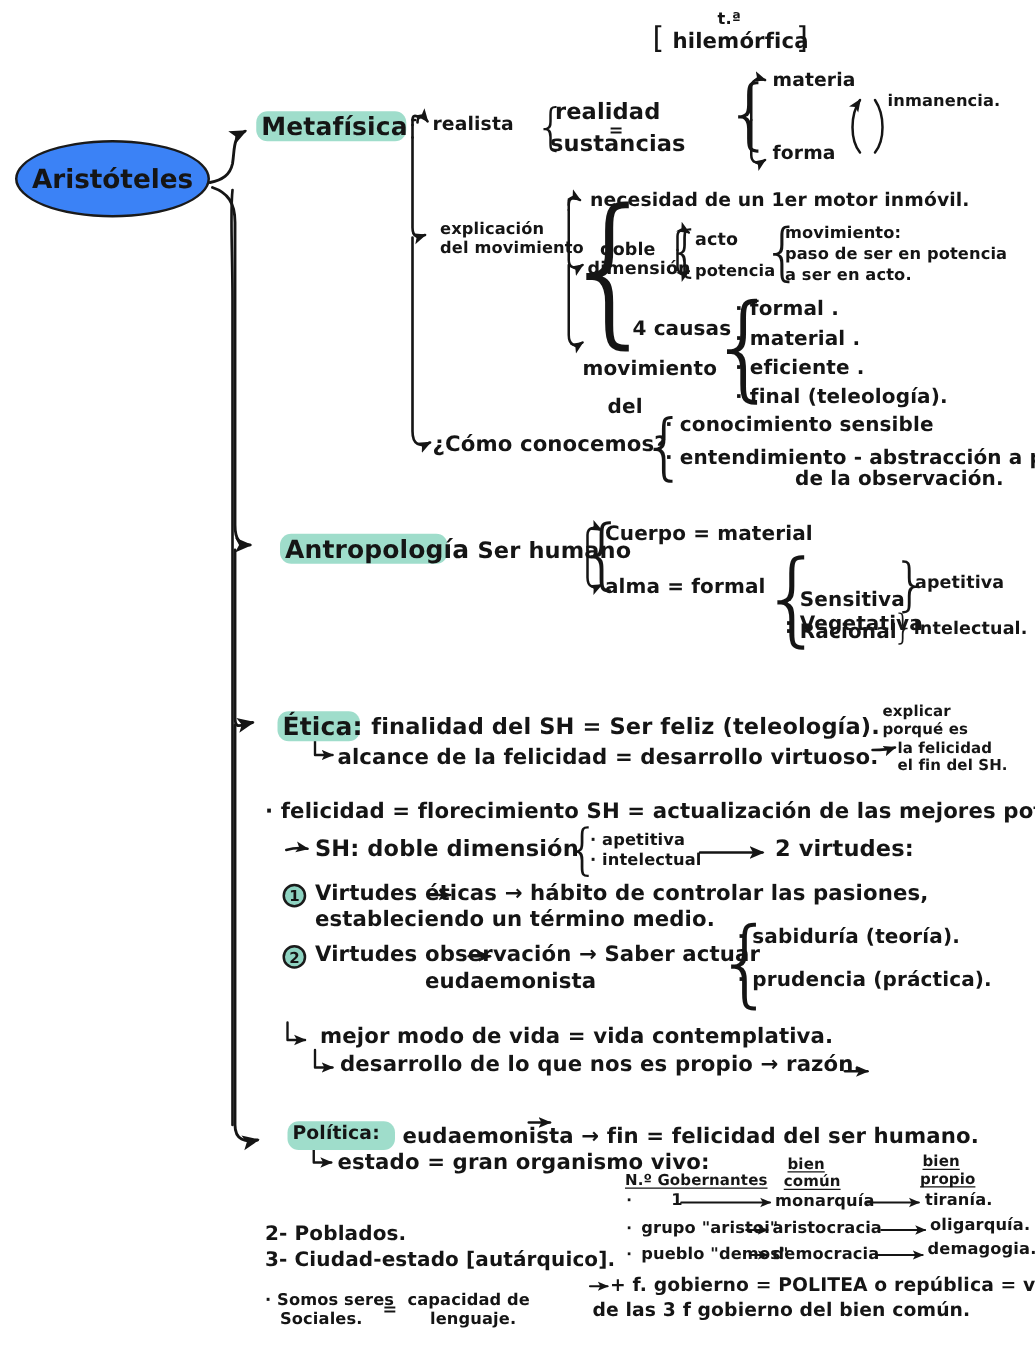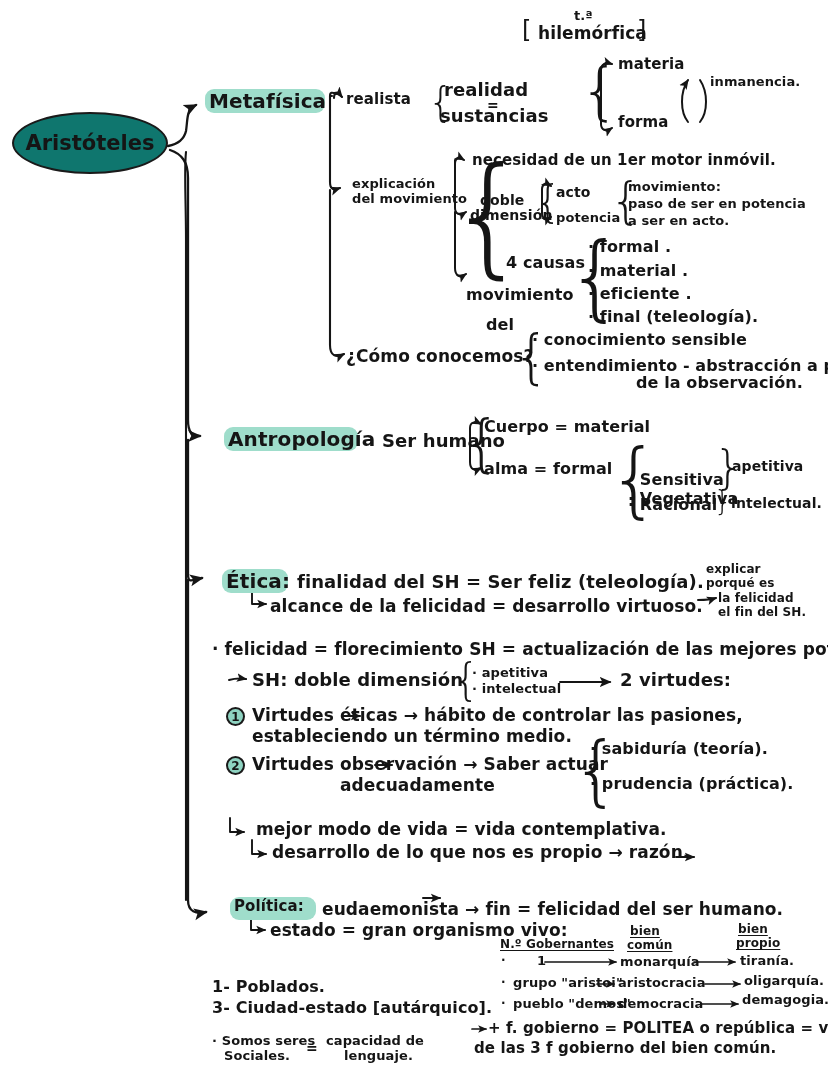--- a/index.html
+++ b/index.html
@@ -42,21 +42,21 @@
   .sz18 { font-size: 18px; }
   .sz17 { font-size: 17px; }
   .sz16 { font-size: 16px; }
   .sz15 { font-size: 15px; }
   .sz14 { font-size: 14px; }
   .sz13 { font-size: 13px; }
   .sz12 { font-size: 12px; }
   .under { text-decoration: underline; text-underline-offset: 2px; }
   .ellipse {
     position: absolute;
-    background: #0f766e;
+    background: #3b82f6;
     border: 2.5px solid #1a1a1a;
     border-radius: 50%;
     display: flex; align-items: center; justify-content: center;
     z-index: 2;
   }
   .ellipse span {
     font-size: 21px; font-weight: 600; color: #151515;
   }
   .circnum {
     position: absolute;
@@ -263,35 +263,35 @@
   <div class="t sz13" style="left:472px; top:666px;">· apetitiva</div>
   <div class="t sz13" style="left:472px; top:682px;">· intelectual</div>
   <div class="t sz18" style="left:620px; top:670px;">2 virtudes:</div>
 
   <div class="circnum" style="left:226px; top:707px;">1</div>
   <div class="t sz17" style="left:252px; top:706px;">Virtudes éticas → hábito de controlar las pasiones,</div>
   <div class="t sz17" style="left:252px; top:727px;">estableciendo un término medio.</div>
 
   <div class="circnum" style="left:226px; top:756px;">2</div>
   <div class="t sz17" style="left:252px; top:755px;">Virtudes observación → Saber actuar</div>
-  <div class="t sz17" style="left:340px; top:776px;">adecuadamente</div>
+  <div class="t sz17" style="left:340px; top:776px;">eudaemonista</div>
 
   <div class="brace" style="left:572px; top:732px; font-size:76px; line-height:76px; font-weight:200;">{</div>
   <div class="t sz16" style="left:590px; top:740px;">· sabiduría (teoría).</div>
   <div class="t sz16" style="left:590px; top:775px;">· prudencia (práctica).</div>
 
   <div class="t sz17" style="left:256px; top:820px;">mejor modo de vida = vida contemplativa.</div>
   <div class="t sz17" style="left:272px; top:843px;">desarrollo de lo que nos es propio → razón.</div>
 
   <div class="hl" style="left:230px; top:897px; width:86px; height:23px;"></div>
   <div class="t sz19 node-text" style="left:234px; top:898px;">Política:</div>
   <div class="t sz17" style="left:322px; top:900px;">eudaemonista → fin = felicidad del ser humano.</div>
   <div class="t sz17" style="left:270px; top:921px;">estado = gran organismo vivo:</div>
 
-  <div class="t sz16" style="left:212px; top:978px;">1- Poblados.</div>
+  <div class="t sz16" style="left:212px; top:978px;">2- Poblados.</div>
   <div class="t sz16" style="left:212px; top:999px;">3- Ciudad-estado [autárquico].</div>
 
   <div class="t sz13" style="left:212px; top:1034px;">· Somos seres</div>
   <div class="t sz13" style="left:224px; top:1049px;">Sociales.</div>
   <div class="t sz14" style="left:306px; top:1041px;">=</div>
   <div class="t sz13" style="left:326px; top:1034px;">capacidad de</div>
   <div class="t sz13" style="left:344px; top:1049px;">lenguaje.</div>
 
   <div class="t sz12 under" style="left:500px; top:938px;">N.º Gobernantes</div>
   <div class="t sz12 under" style="left:630px; top:925px;">bien</div>

